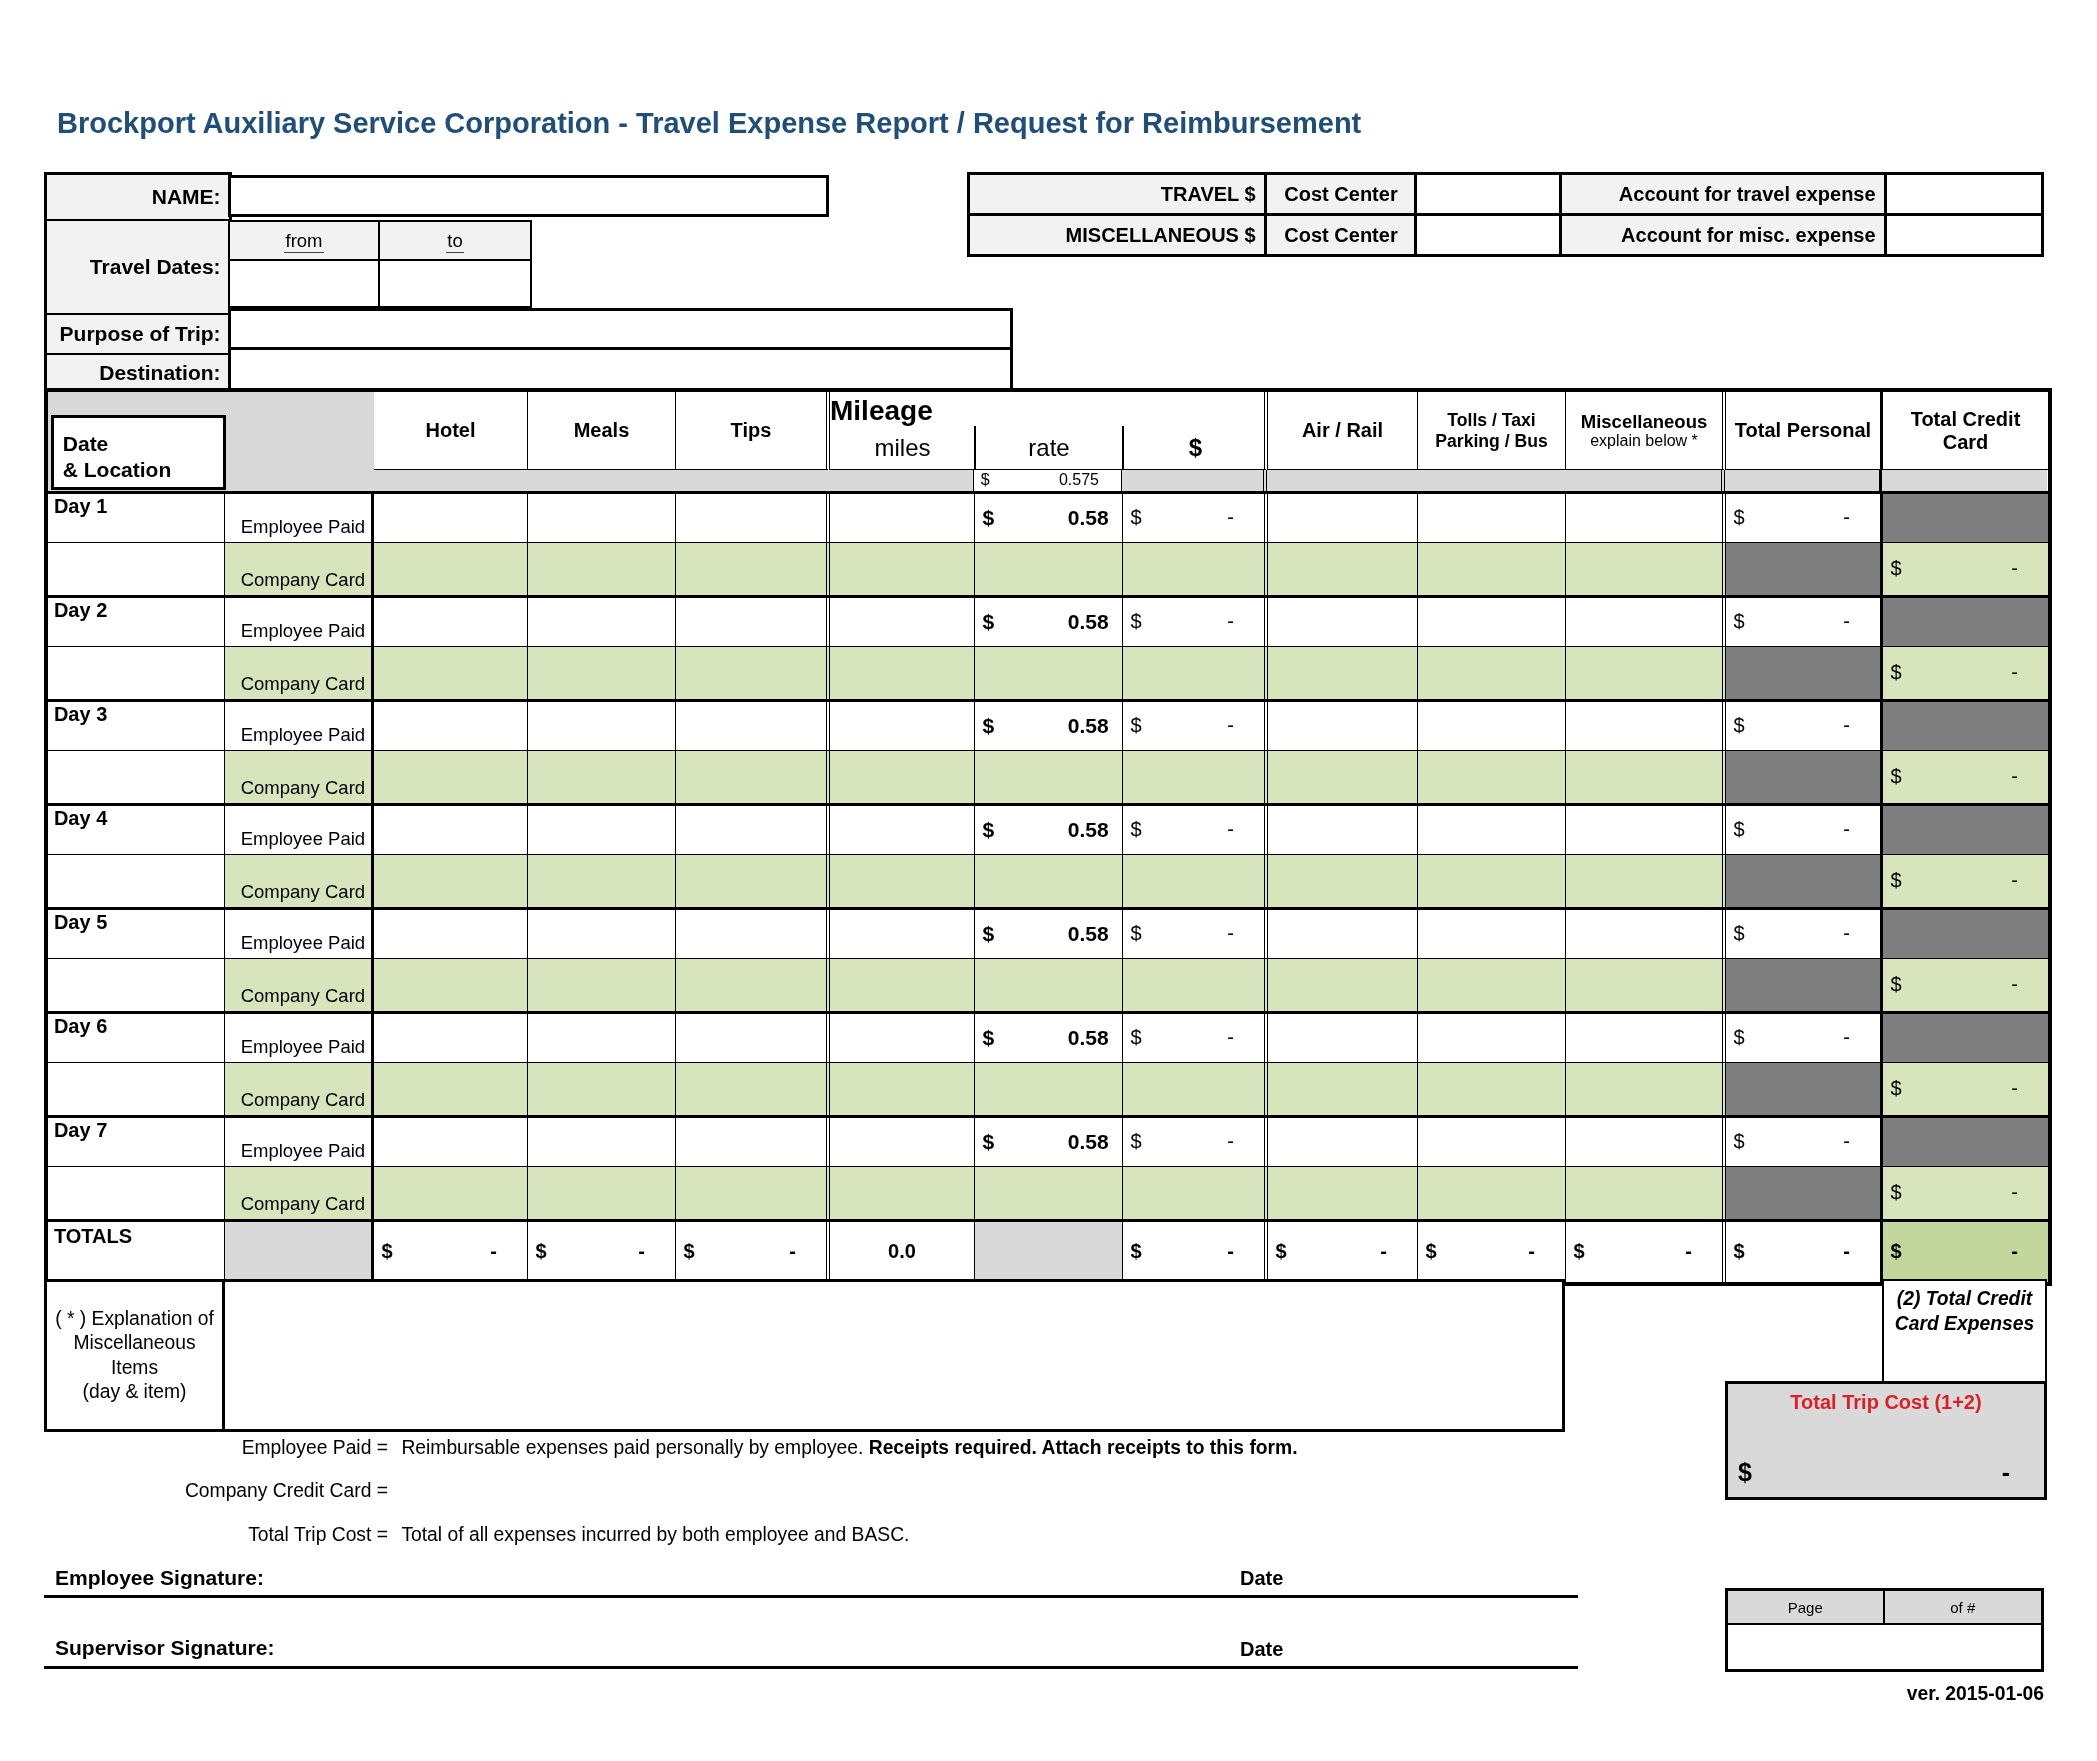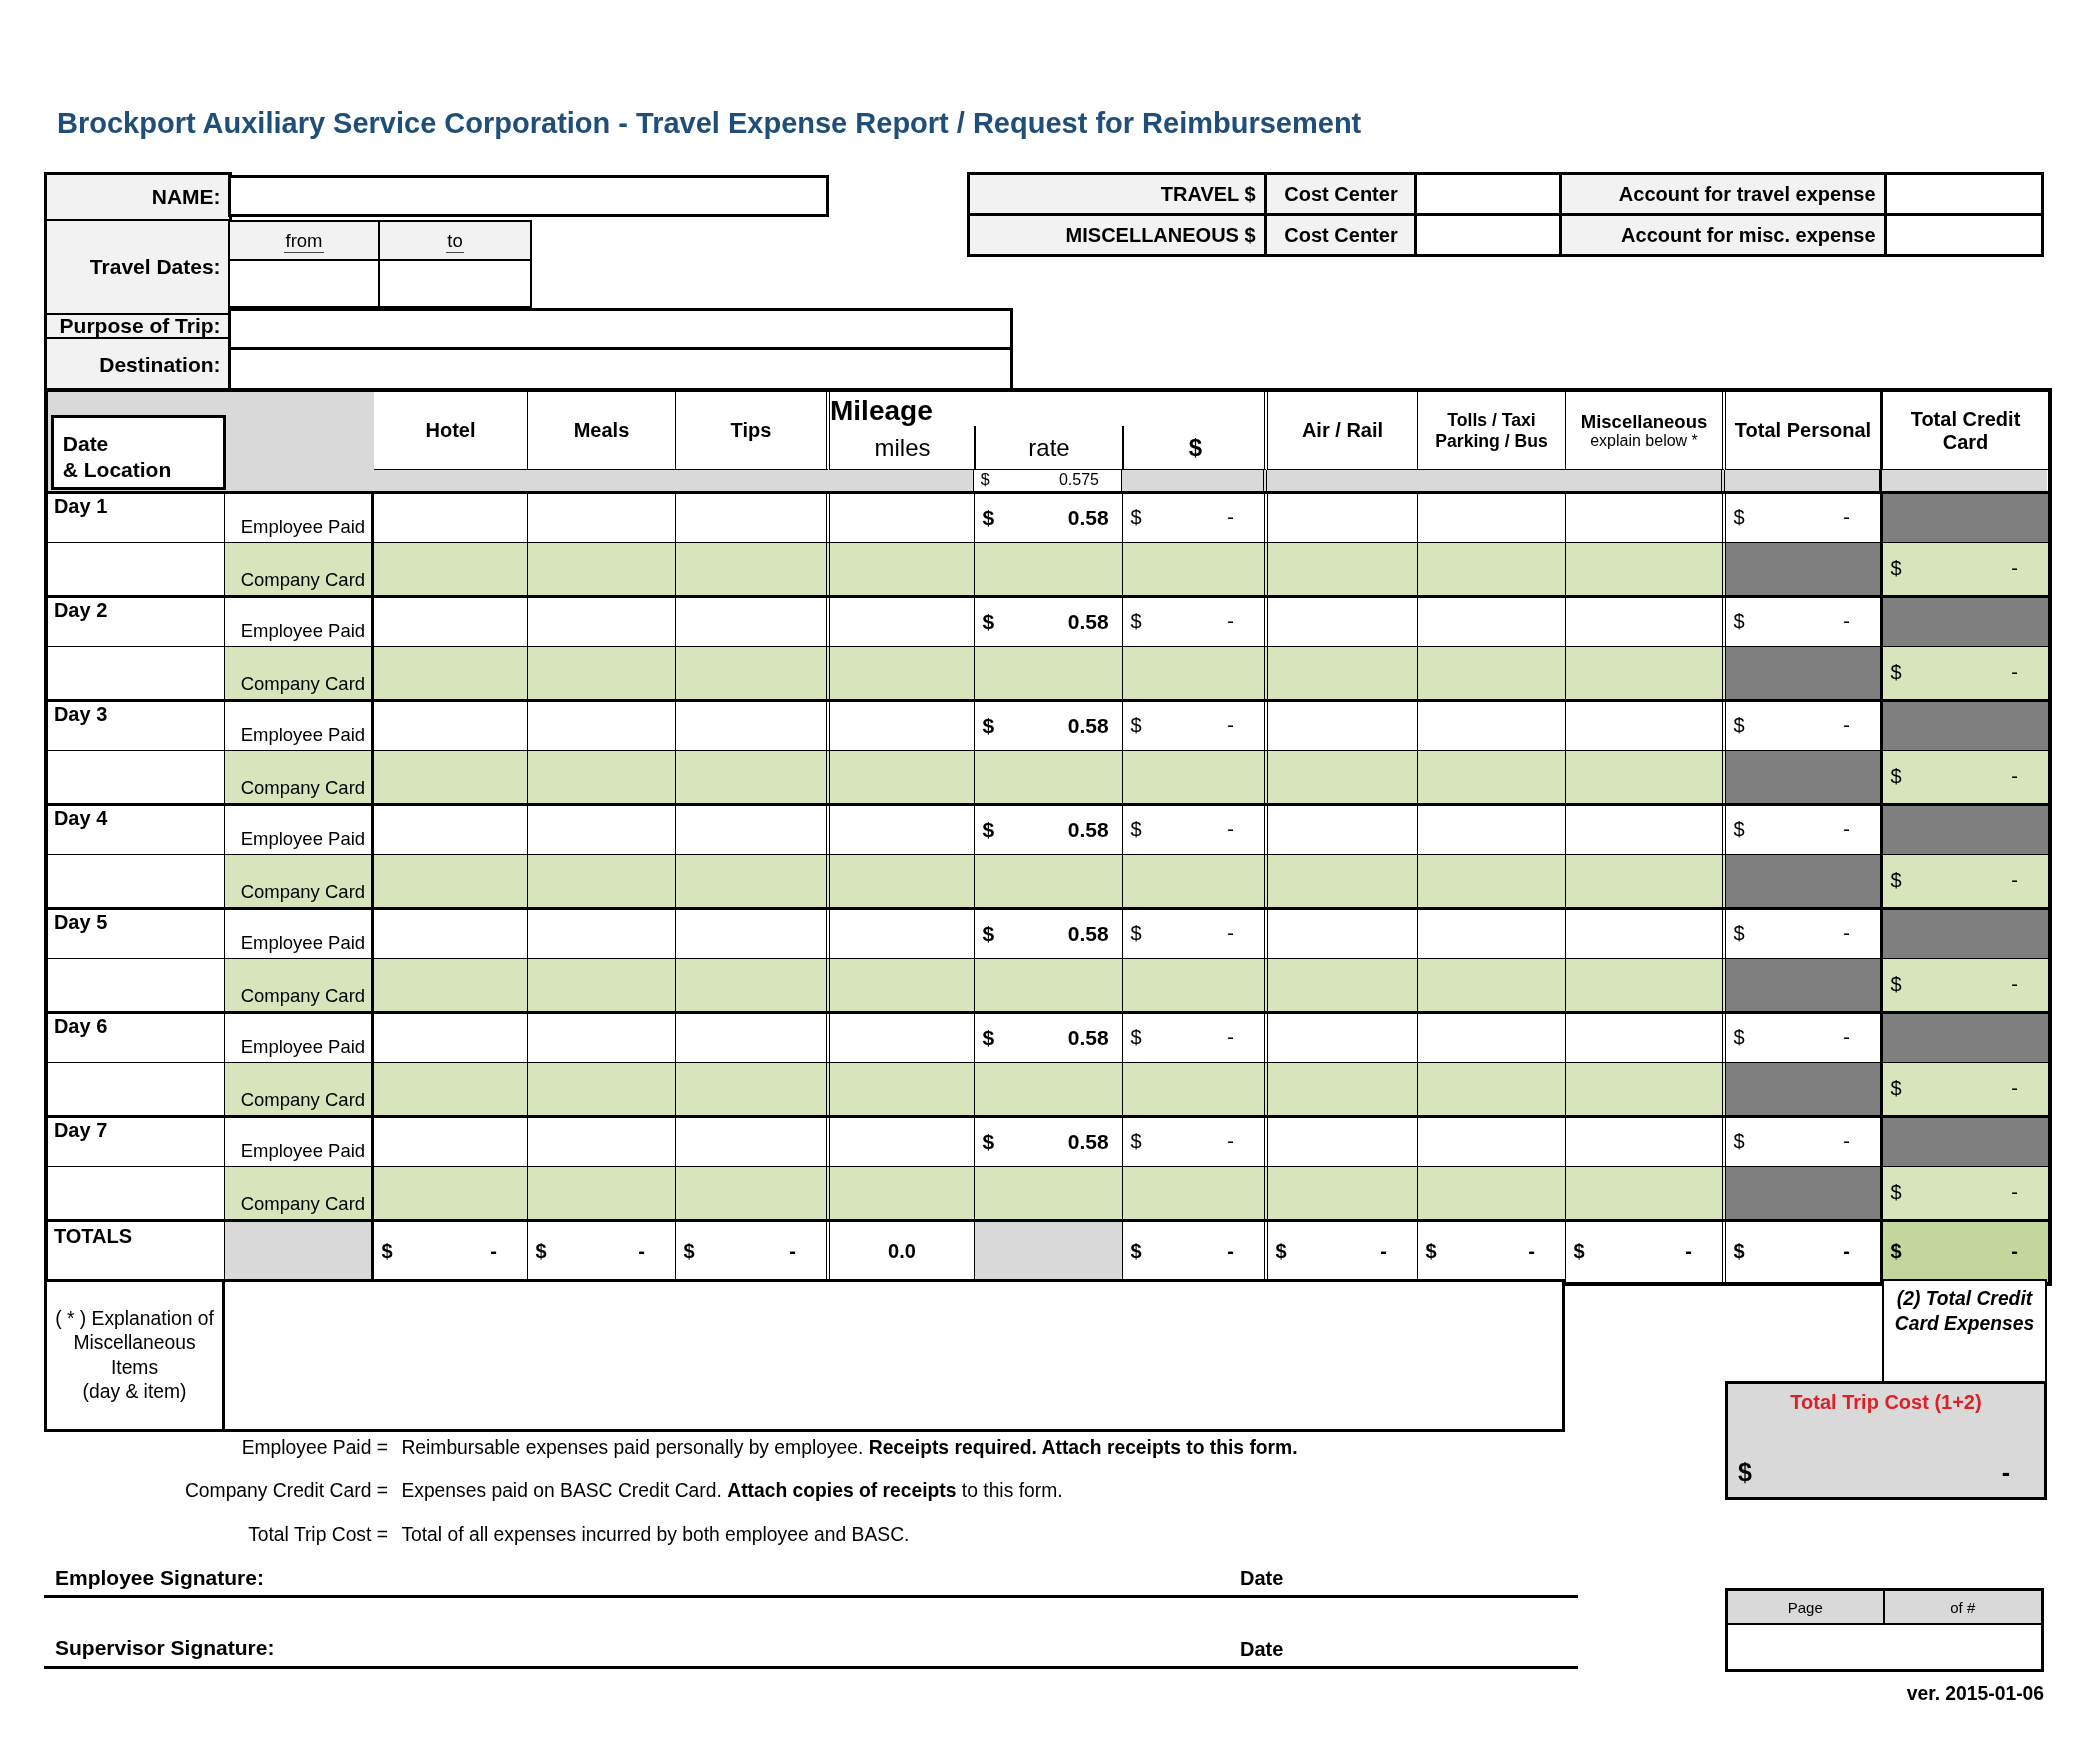--- a/index.html
+++ b/index.html
@@ -90,21 +90,21 @@
 </head>
 <body>
 
 <div id="sheet">
 
   <div class="abs" id="title">Brockport Auxiliary Service Corporation  - Travel Expense Report / Request for Reimbursement</div>
 
   <div class="abs graybox" id="left-labels">
     <div class="llab" style="height:44px">NAME:</div>
     <div class="llab" style="height:94px">Travel Dates:</div>
-    <div class="llab" style="height:24px">Purpose of Trip:</div>
+    <div class="llab" style="height:40px">Purpose of Trip:</div>
     <div class="llab" style="flex:1">Destination:</div>
   </div>
   <div class="abs whitebox" style="left:228px;top:175px;width:601px;height:42px"></div>
   <div class="abs fromto" style="left:228px;top:220px;width:152px;height:42px">
       <span>from</span>
     </div>
   <div class="abs fromto" style="left:378px;top:220px;width:154px;height:42px">
       <span>to</span>
     </div>
   <div class="abs dinput" style="left:228px;top:259px;width:152px;height:49px"></div>
@@ -581,21 +581,20 @@
       <span>-</span>
     </div>
   </div>
 
   <div class="abs leg-row" style="top:1437px">
     <div class="leg-label">Employee Paid =</div>
     <div class="leg-text"><span>Reimbursable expenses paid personally by employee. </span><span class="bold">Receipts required. Attach receipts to this form.</span><span></span></div>
   </div>
   <div class="abs leg-row" style="top:1480px">
     <div class="leg-label">Company Credit Card =</div>
-    <div class="leg-text"><span>Expenses paid on BASC Credit Card. </span><span class="bold">Attach copies of receipts</span><span> to this form.</span></div>
   </div>
   <div class="abs leg-row" style="top:1524px">
     <div class="leg-label">Total Trip Cost =</div>
     <div class="leg-text"><span>Total of all expenses incurred by both employee and BASC.</span><span class="bold"></span><span></span></div>
   </div>
 
   <div class="abs sig-label" style="left:55px;top:1566px">Employee Signature:</div>
   <div class="abs sig-label" style="left:1240px;top:1567px;font-size:20px">Date</div>
   <div class="abs sig-line" style="left:44px;top:1595px;width:1534px"></div>
   <div class="abs sig-label" style="left:55px;top:1636px">Supervisor Signature:</div>

